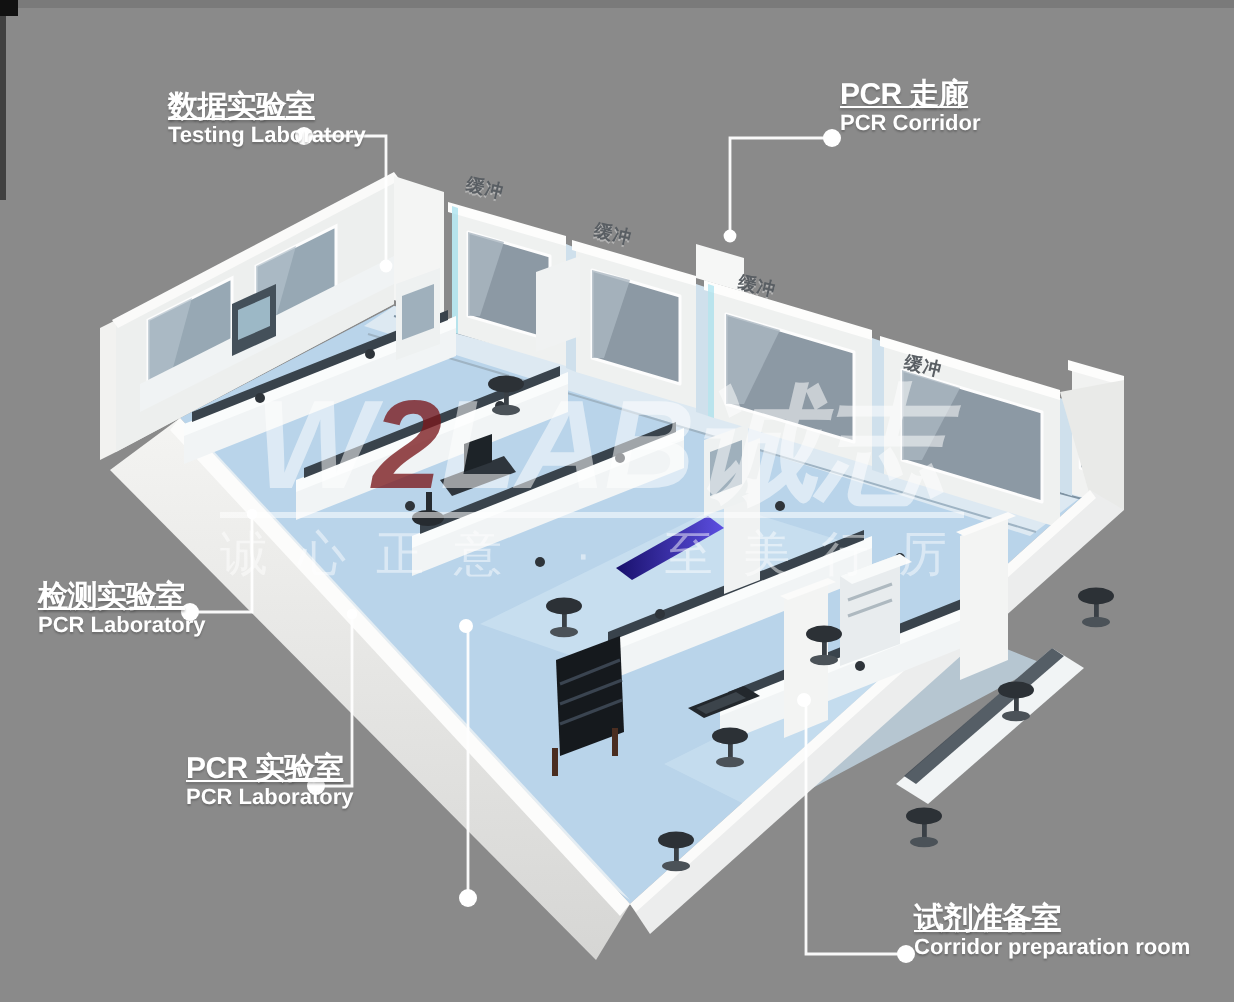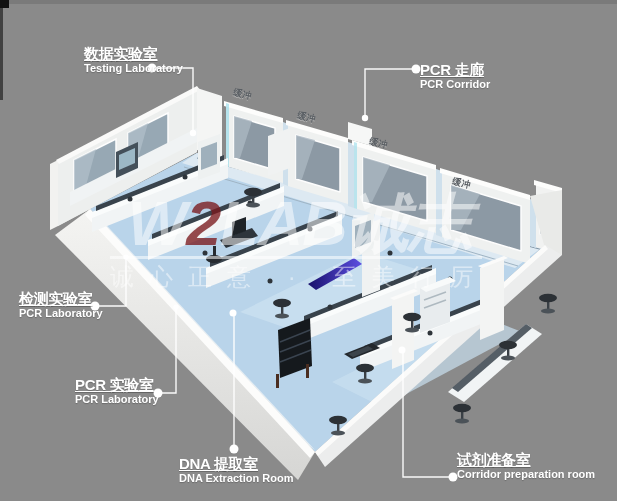--- a/index.html
+++ b/index.html
@@ -284,34 +284,30 @@
       <circle cx="233" cy="313" r="3.5"></circle>
       <circle cx="453" cy="477" r="4.5"></circle>
       <circle cx="402" cy="350" r="3.5"></circle>
     </g>
   </svg>
 
   <div class="room-label" style="left:84px;top:46px">
     <span class="cn">数据实验室</span>
     <span class="en">Testing Laboratory</span>
   </div>
-  <div class="room-label" style="left:420px;top:62px">
+  <div class="room-label" style="left:420px;top:40px">
     <span class="cn">PCR 走廊</span>
     <span class="en">PCR Corridor</span>
   </div>
   <div class="room-label" style="left:19px;top:291px">
     <span class="cn">检测实验室</span>
     <span class="en">PCR Laboratory</span>
   </div>
-  <div class="room-label" style="left:75px;top:377px">
+  <div class="room-label" style="left:93px;top:377px">
     <span class="cn">PCR 实验室</span>
     <span class="en">PCR Laboratory</span>
-  </div>
-  <div class="room-label" style="left:179px;top:456px">
-    <span class="cn">DNA 提取室</span>
-    <span class="en">DNA Extraction Room</span>
   </div>
   <div class="room-label" style="left:457px;top:452px">
     <span class="cn">试剂准备室</span>
     <span class="en">Corridor preparation room</span>
   </div>
 
 </div>
 
 </body></html>

